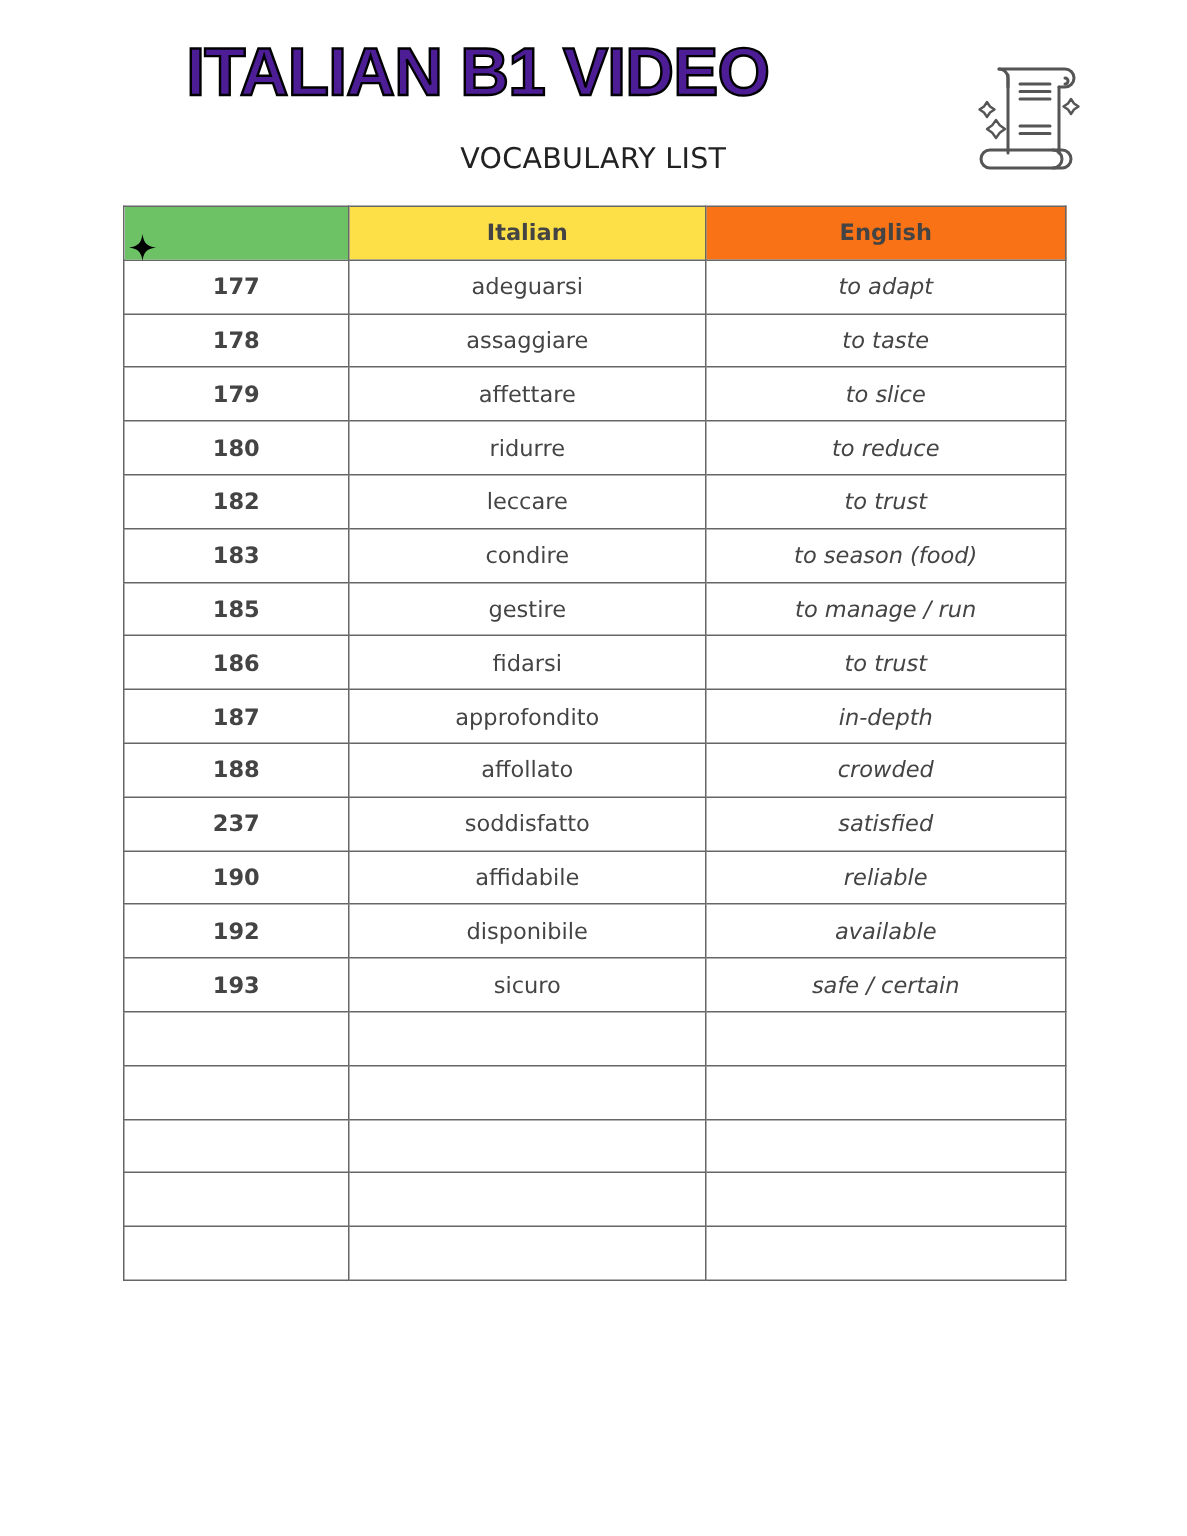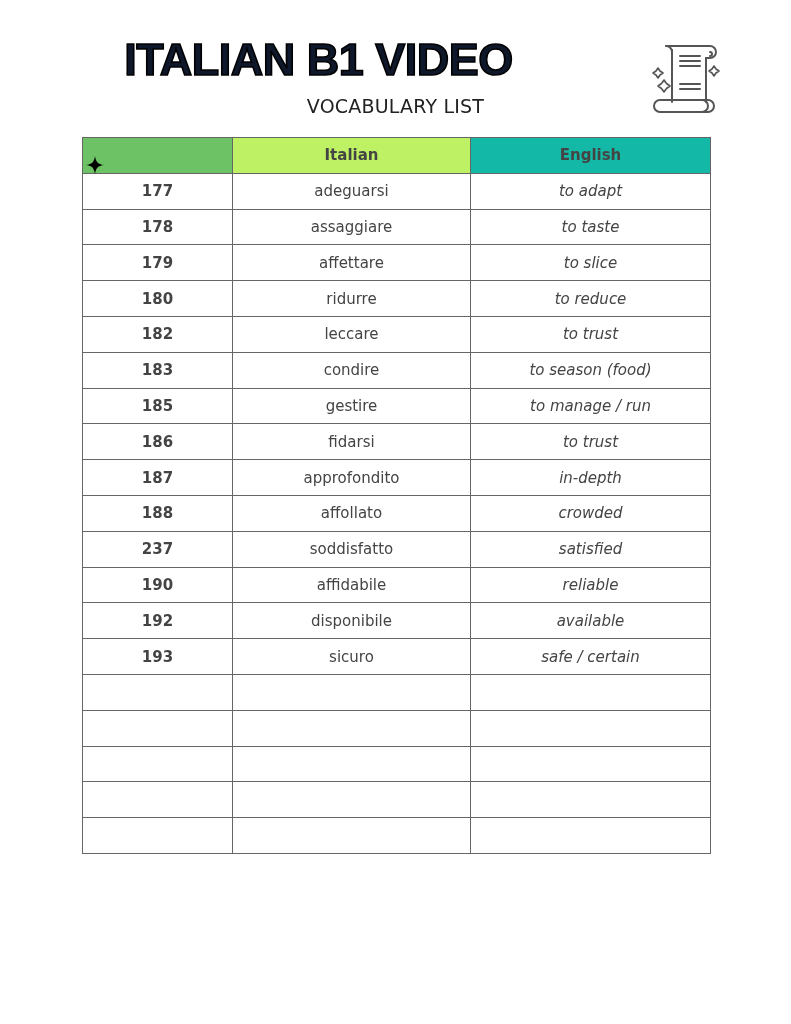--- a/index.html
+++ b/index.html
@@ -1,40 +1,40 @@
 <!DOCTYPE html>
 <html><head>
   <meta charset="utf-8">
   <style>
     html, body { margin: 0; padding: 0; background: #ffffff; }
     body { width: 791px; height: 1024px; position: relative; overflow: hidden; font-family: "DejaVu Sans", sans-serif; }
     .title {
-      position: absolute; left: 0; width: 637px; top: 34px; text-align: center;
+      position: absolute; left: 0; width: 637px; top: 22px; text-align: center;
       font-family: "Liberation Sans", sans-serif; font-weight: 900; font-size: 45px; line-height: 52px;
-      color: #0f172a; letter-spacing: -0.5px;
+      color: #4c1d95; letter-spacing: -0.5px;
       -webkit-text-stroke: 1.6px #000;
     }
     .subtitle {
       position: absolute; left: 0; width: 791px; top: 94px; text-align: center;
       font-family: "DejaVu Sans", sans-serif; font-size: 19px; line-height: 24px; color: #222;
       font-weight: 400; letter-spacing: 0.2px;
     }
     .scroll-icon { position: absolute; left: 650px; top: 40px; width: 72px; height: 76px; }
     table.vocab {
       position: absolute; left: 82px; top: 137px; width: 628px;
       border-collapse: collapse; table-layout: fixed;
     }
     table.vocab td, table.vocab th {
       border: 1.3px solid #666; padding: 0; height: 34.8px; text-align: center; vertical-align: middle;
       font-size: 15px; color: #444;
     }
     col.c1 { width: 150px; } col.c2 { width: 238px; } col.c3 { width: 240px; }
     th.h-star { background: #6cc264; position: relative; height: 43px; }
-    th.h-it { background: #bef264; font-weight: bold; font-size: 16px; color: #333; }
-    th.h-en { background: #14b8a6; font-weight: bold; font-size: 16px; color: #3a2a2a; }
+    th.h-it { background: #fde047; font-weight: bold; font-size: 16px; color: #333; }
+    th.h-en { background: #f97316; font-weight: bold; font-size: 16px; color: #3a2a2a; }
     .star-icon { position: absolute; left: 3px; top: 18px; width: 18px; height: 18px; }
     td.num { font-weight: bold; color: #333; font-size: 15px; }
     td.it { color: #444; }
     td.en { font-style: italic; color: #444; }
   </style>
 </head>
 <body>
 
 <div class="title">ITALIAN B1 VIDEO</div>
 <div class="subtitle">VOCABULARY LIST</div>

